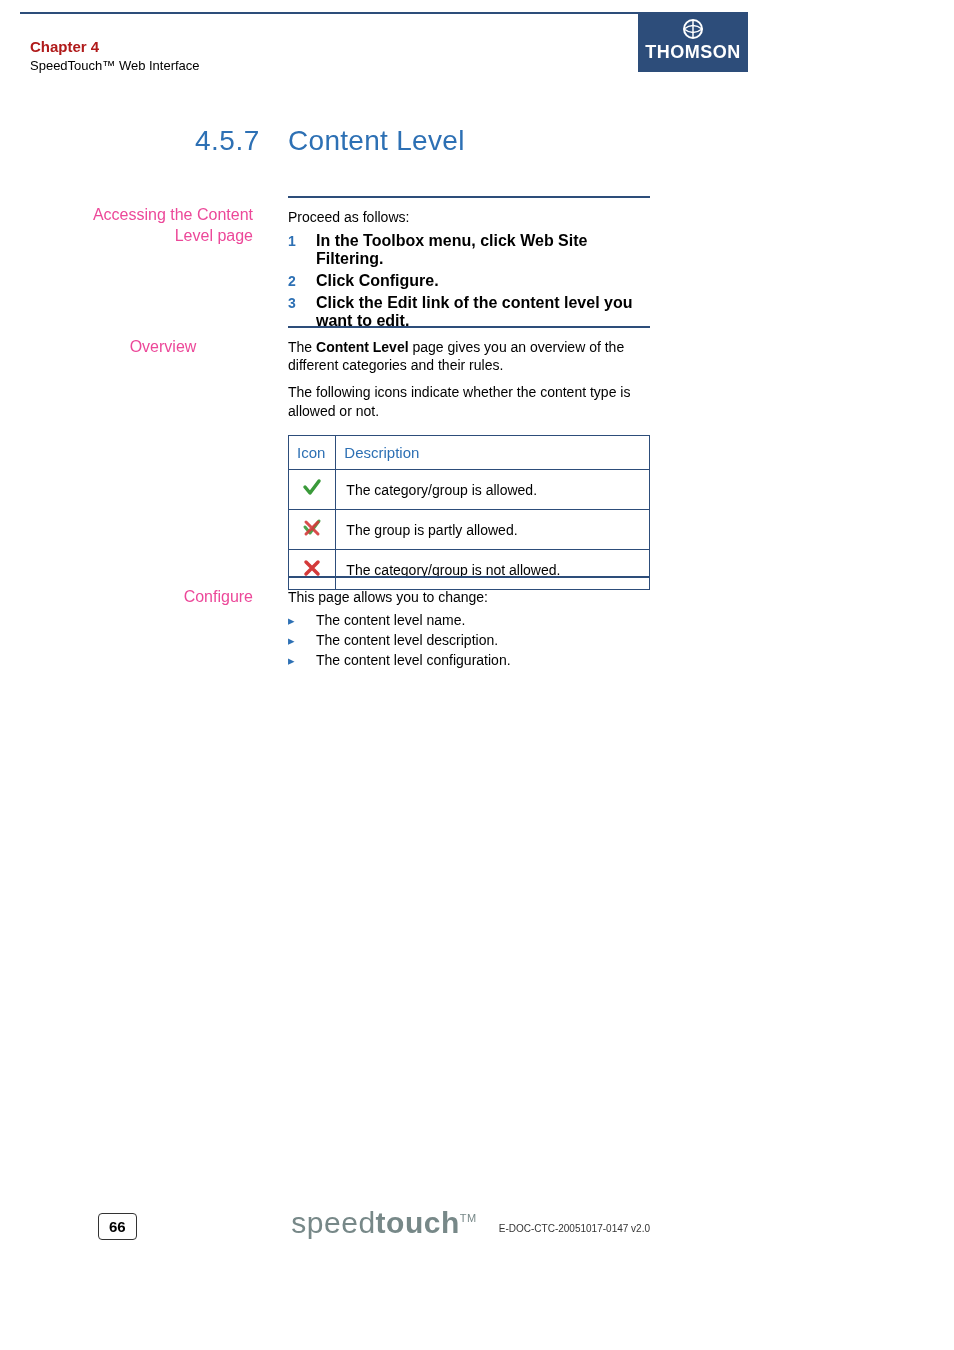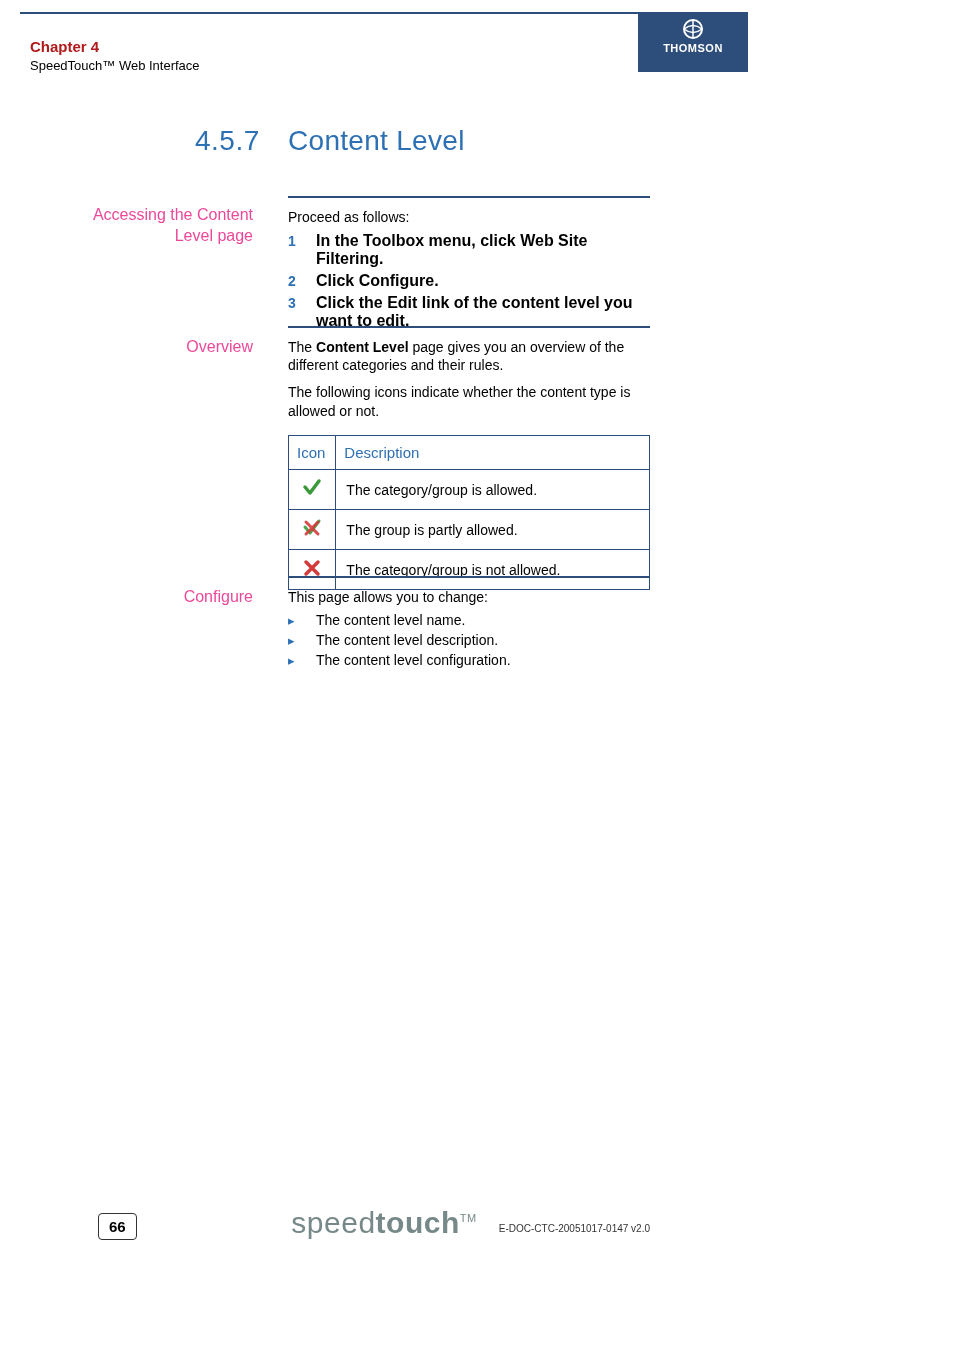--- a/index.html
+++ b/index.html
@@ -4,21 +4,21 @@
 <style>
   * { box-sizing: border-box; margin: 0; padding: 0; }
   html, body { width: 954px; height: 1350px; font-family: Arial, Helvetica, sans-serif; background: #fff; color: #000; }
   .page { position: relative; width: 768px; height: 1350px; }
 
   .top-line { position: absolute; left: 20px; right: 20px; top: 12px; height: 2px; background: #2d4d7a; }
 
   .header-chapter { position: absolute; left: 30px; top: 38px; color: #b01a1a; font-weight: bold; font-size: 15px; }
   .header-sub { position: absolute; left: 30px; top: 58px; font-size: 13px; }
 
-  .thomson-logo { position: absolute; right: 20px; top: 12px; width: 110px; height: 60px; background: #2d4d7a; color: #fff; text-align: center; padding-top: 6px; font-weight: bold; font-size: 11px; letter-spacing: 0.5px; }
+  .thomson-logo { position: absolute; right: 20px; top: 12px; width: 110px; height: 60px; background: #2d4d7a; color: #fff; text-align: center; padding-top: 6px; font-weight: bold; font-size: 18px; letter-spacing: 0.5px; }
   .thomson-logo svg { display: block; margin: 0 auto 2px auto; }
 
   .section-num { position: absolute; left: 195px; top: 125px; color: #2d70b4; font-size: 28px; font-family: "Segoe UI", Arial, sans-serif; letter-spacing: 0.5px; }
   .section-title { position: absolute; left: 288px; top: 125px; color: #2d70b4; font-size: 28px; font-family: "Segoe UI", Arial, sans-serif; letter-spacing: 0.3px; }
 
   .body-col { position: absolute; left: 288px; right: 118px; }
   .margin-label { position: absolute; right: 700px; width: 180px; text-align: right; color: #ec4899; font-size: 16px; font-family: "Segoe UI", Arial, sans-serif; line-height: 1.3; }
 
   .hr { height: 1.5px; background: #2d4d7a; }
 
@@ -87,21 +87,21 @@
       </li>
       <li>
         <span class="num">3</span>
         <span class="txt">
           <span>Click the </span><b>Edit</b><span> link of the content level you want to edit.</span>
         </span>
       </li>
     </ol>
   </div>
 
-  <div class="margin-label" style="top:337px; left:73px;">Overview</div>
+  <div class="margin-label" style="top:337px; left:73px;text-align:center;">Overview</div>
   <div class="body-col" style="top:326px;">
     <div class="hr"></div>
     <div style="height:10px;"></div>
     <div class="para">
       <span>The </span><b>Content Level</b><span> page gives you an overview of the different categories and their rules.</span>
     </div>
     <div style="height:8px;"></div>
     <div class="para">The following icons indicate whether the content type is allowed or not.</div>
 
     <table class="icon-table">

